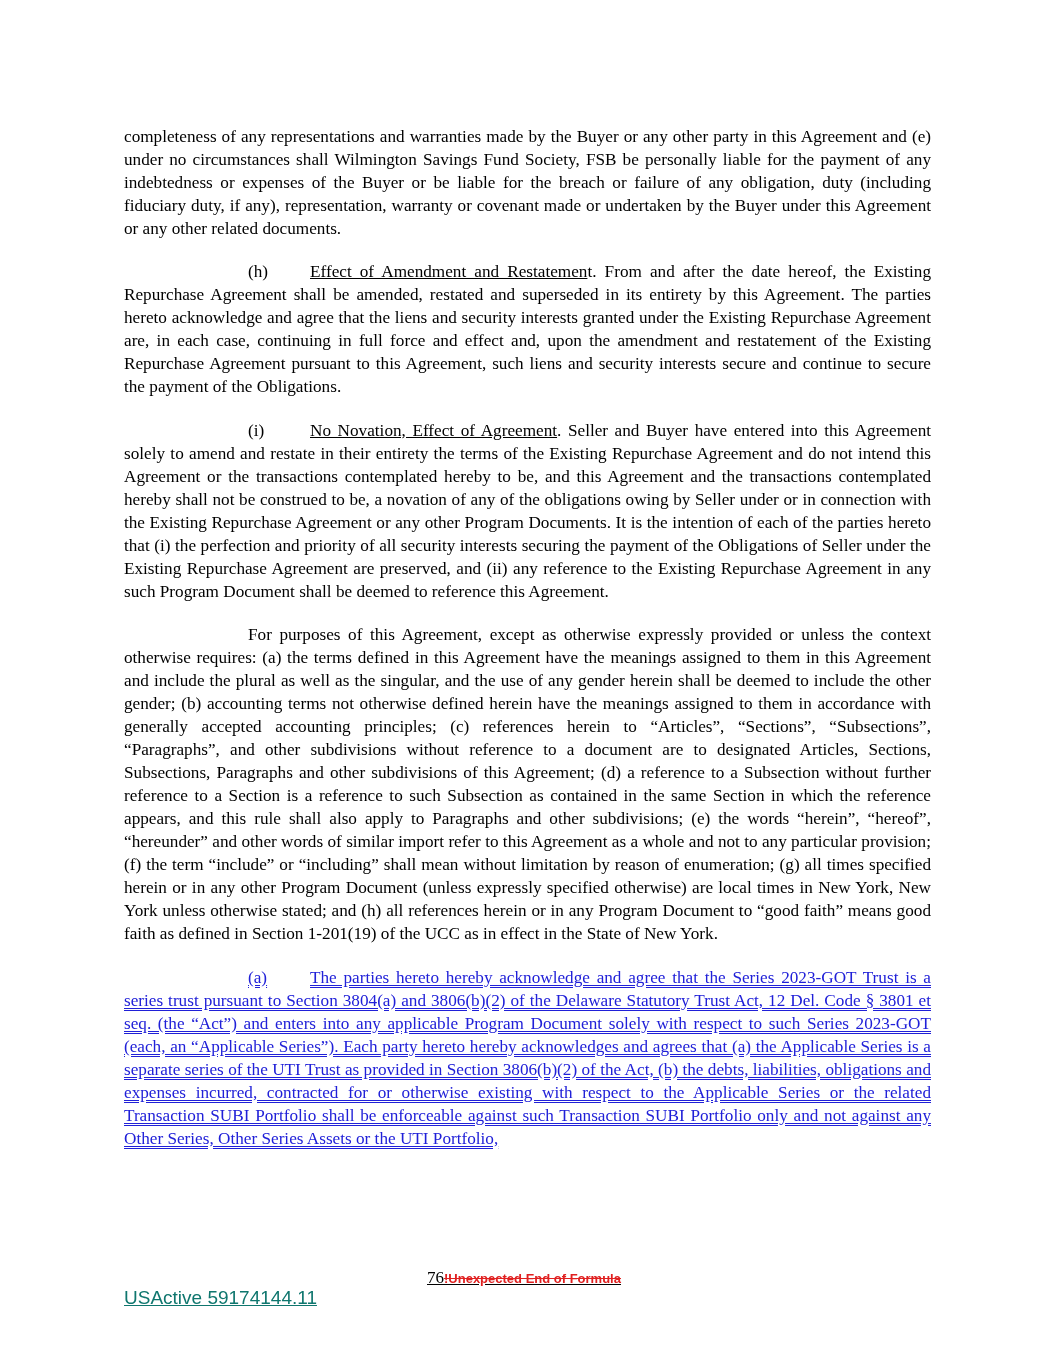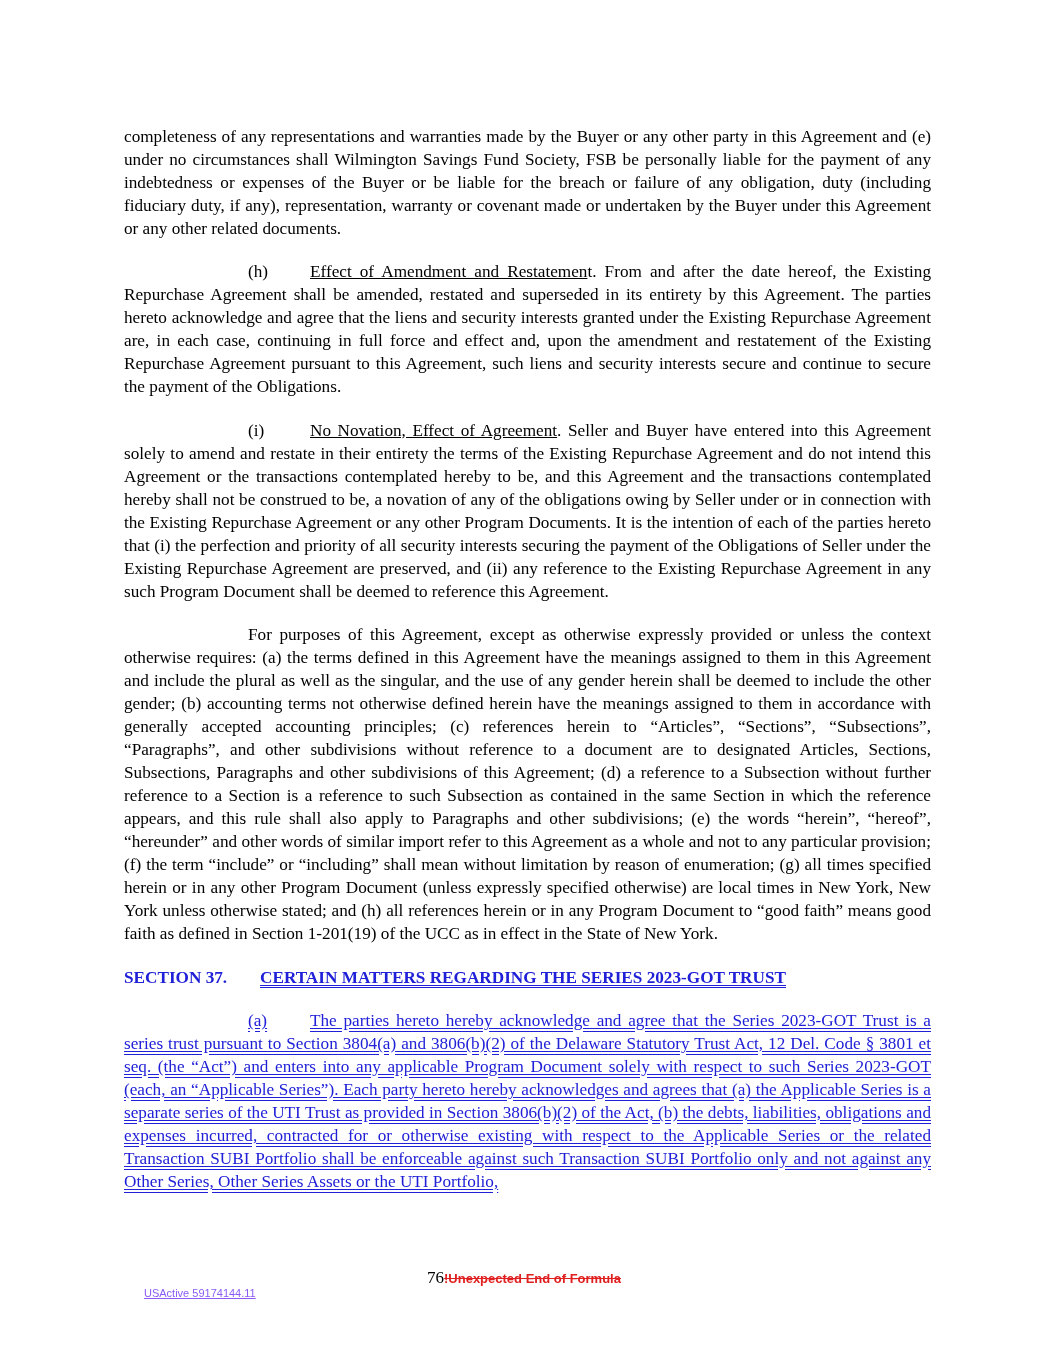--- a/index.html
+++ b/index.html
@@ -15,46 +15,46 @@
   .num { display: inline-block; text-indent: 0; width: 62px; }
   .ul { text-decoration: underline; margin-top: 32px; }
   .heading { font-weight: bold; margin-top: 20.4px; }
   .heading .secnum { display: inline-block; width: 136px; }
   .ins { color: #2020d8; text-decoration: underline double; text-decoration-color: #2020d8; text-underline-offset: 2px; }
   .ins .num { text-decoration: underline double; }
   .footer-page {
     position: absolute; left: 427px; top: 1268px;
     font-family: "Liberation Serif", serif; font-size: 17px; color: #000;
     white-space: nowrap;
+    text-decoration: underline;
   }
   .footer-page .err {
     font-family: "Liberation Sans", sans-serif; font-weight: bold;
     font-size: 13px; color: #e02020; text-decoration: line-through;
   }
   .footer-id {
     position: absolute; left: 124px; top: 1287px;
-    font-family: "Liberation Sans", sans-serif; font-size: 11px;
-    color: #8b5cf6; text-decoration: underline; margin-left: 20px;
+    font-family: "Liberation Sans", sans-serif; font-size: 19px;
+    color: #0f766e; text-decoration: underline;
   }
 </style>
 </head>
 <body>
 
 <div class="page">
 
   <p>completeness of any representations and warranties made by the Buyer or any other party in this Agreement and (e) under no circumstances shall Wilmington Savings Fund Society, FSB be personally liable for the payment of any indebtedness or expenses of the Buyer or be liable for the breach or failure of any obligation, duty (including fiduciary duty, if any), representation, warranty or covenant made or undertaken by the Buyer under this Agreement or any other related documents.</p>
 
   <p class="gap indent"><span class="num">(h)</span><span class="ul">Effect of Amendment and Restatemen</span><span>t</span><span>.  From and after the date hereof, the Existing Repurchase Agreement shall be amended, restated and superseded in its entirety by this Agreement.  The parties hereto acknowledge and agree that the liens and security interests granted under the Existing Repurchase Agreement are, in each case, continuing in full force and effect and, upon the amendment and restatement of the Existing Repurchase Agreement pursuant to this Agreement, such liens and security interests secure and continue to secure the payment of the Obligations.</span></p>
 
   <p class="gap indent"><span class="num">(i)</span><span class="ul">No Novation, Effect of Agreement</span><span>.  Seller and Buyer have entered into this Agreement solely to amend and restate in their entirety the terms of the Existing Repurchase Agreement and do not intend this Agreement or the transactions contemplated hereby to be, and this Agreement and the transactions contemplated hereby shall not be construed to be, a novation of any of the obligations owing by Seller under or in connection with the Existing Repurchase Agreement or any other Program Documents.  It is the intention of each of the parties hereto that (i) the perfection and priority of all security interests securing the payment of the Obligations of Seller under the Existing Repurchase Agreement are preserved, and (ii) any reference to the Existing Repurchase Agreement in any such Program Document shall be deemed to reference this Agreement.</span></p>
 
 
   <p class="gap indent">For purposes of this Agreement, except as otherwise expressly provided or unless the context otherwise requires: (a) the terms defined in this Agreement have the meanings assigned to them in this Agreement and include the plural as well as the singular, and the use of any gender herein shall be deemed to include the other gender; (b) accounting terms not otherwise defined herein have the meanings assigned to them in accordance with generally accepted accounting principles; (c) references herein to “Articles”, “Sections”, “Subsections”, “Paragraphs”, and other subdivisions without reference to a document are to designated Articles, Sections, Subsections, Paragraphs and other subdivisions of this Agreement; (d) a reference to a Subsection without further reference to a Section is a reference to such Subsection as contained in the same Section in which the reference appears, and this rule shall also apply to Paragraphs and other subdivisions; (e) the words “herein”, “hereof”, “hereunder” and other words of similar import refer to this Agreement as a whole and not to any particular provision; (f) the term “include” or “including” shall mean without limitation by reason of enumeration; (g) all times specified herein or in any other Program Document (unless expressly specified otherwise) are local times in New York, New York unless otherwise stated; and (h) all references herein or in any Program Document to “good faith” means good faith as defined in Section 1-201(19) of the UCC as in effect in the State of New York.</p>
 
-  <p class="heading ins"><span class="secnum">SECTION 37.</span><span>CERTAIN MATTERS REGARDING THE SERIES 2023-GOT TRUST</span></p>
 
   <p class="gap indent ins"><span class="num">(a)</span><span>The parties hereto hereby acknowledge and agree that the Series 2023-GOT Trust is a series trust pursuant to Section 3804(a) and 3806(b)(2) of the Delaware Statutory Trust Act, 12 Del. Code § 3801 et seq. (the “Act”) and enters into any applicable Program Document solely with respect to such Series 2023-GOT (each, an “Applicable Series”).  Each party hereto hereby acknowledges and agrees that (a) the Applicable Series is a separate series of the UTI Trust as provided in Section 3806(b)(2) of the Act, (b) the debts, liabilities, obligations and expenses incurred, contracted for or otherwise existing with respect to the Applicable Series or the related Transaction SUBI Portfolio shall be enforceable against such Transaction SUBI Portfolio only and not against any Other Series, Other Series Assets or the UTI Portfolio,</span></p>
 
 </div>
 
 <div class="footer-page"><span>76</span><span class="err">!Unexpected End of Formula</span></div>
 
 <div class="footer-id">USActive 59174144.11</div>
 
 </body></html>

